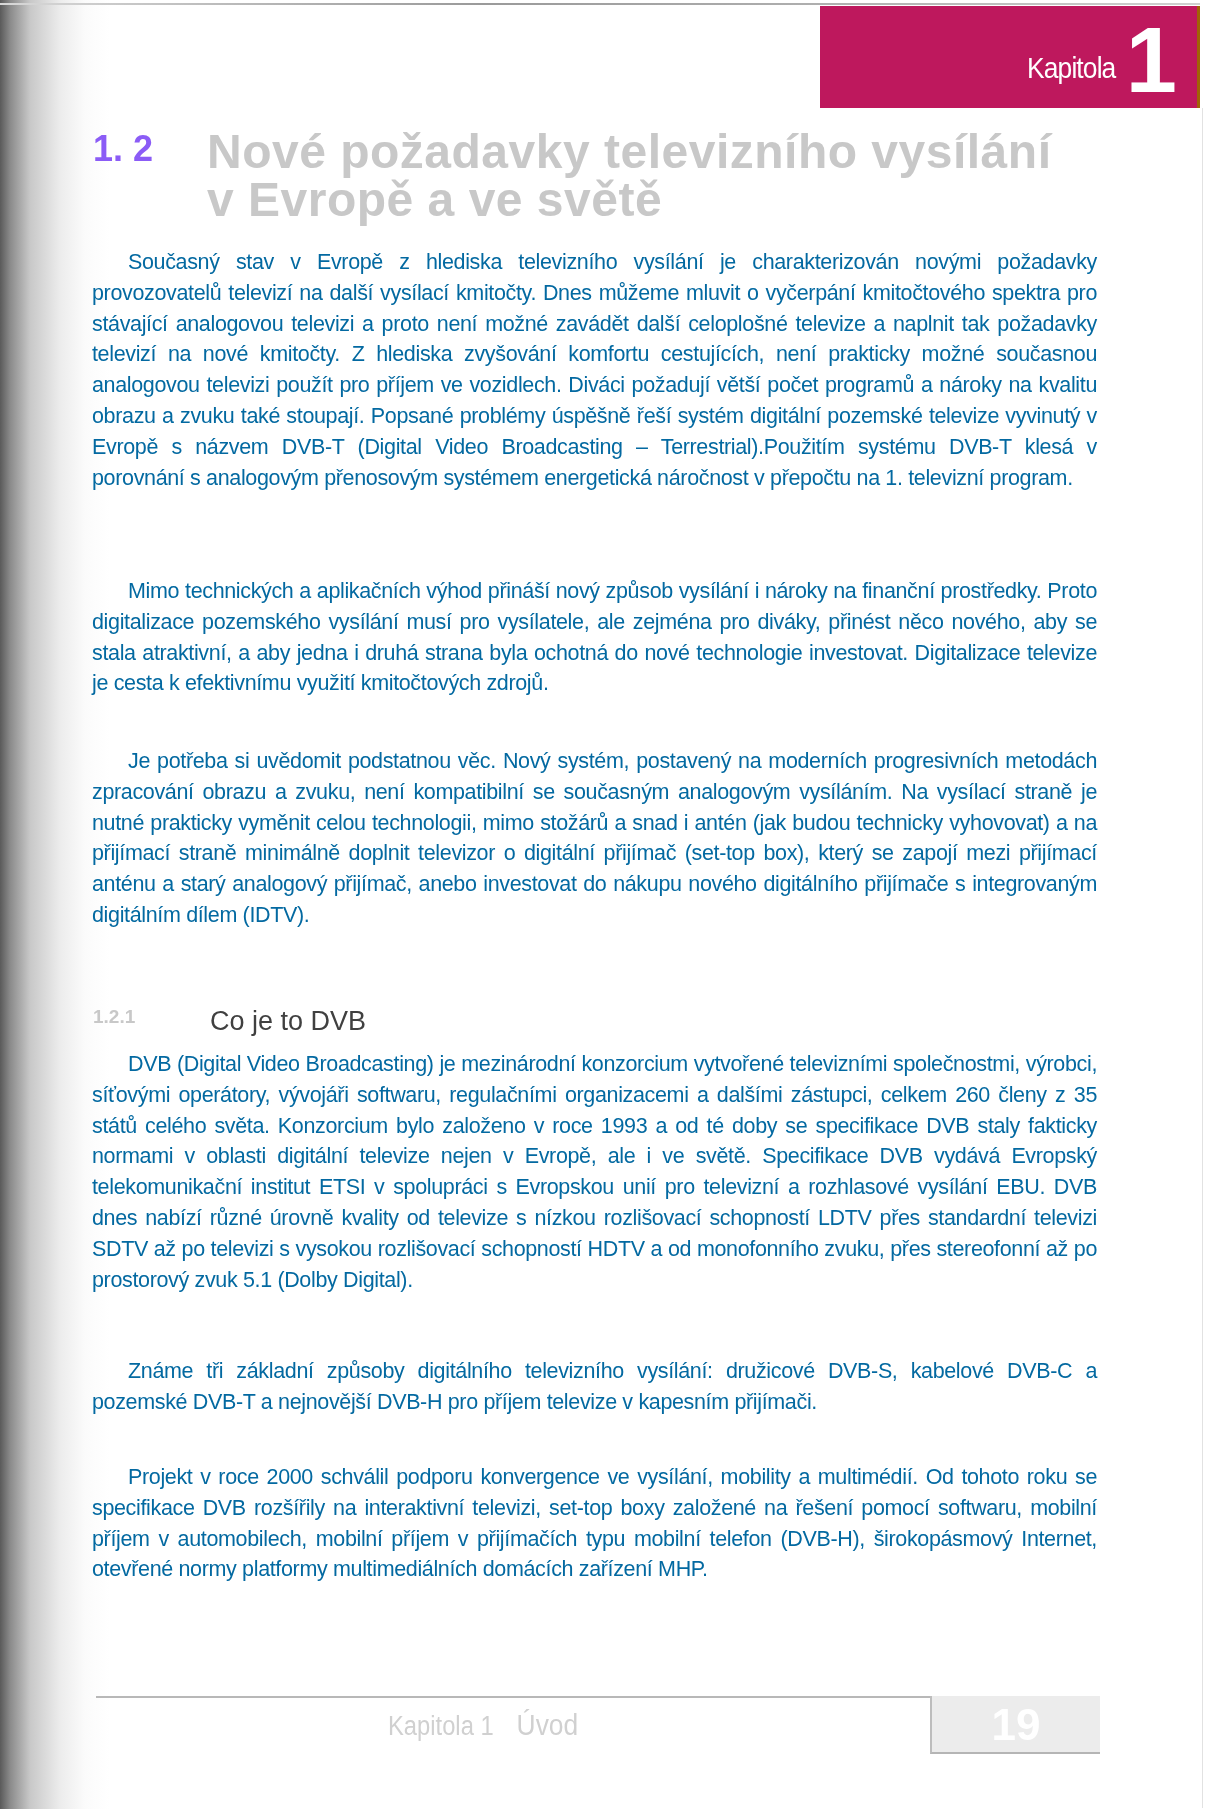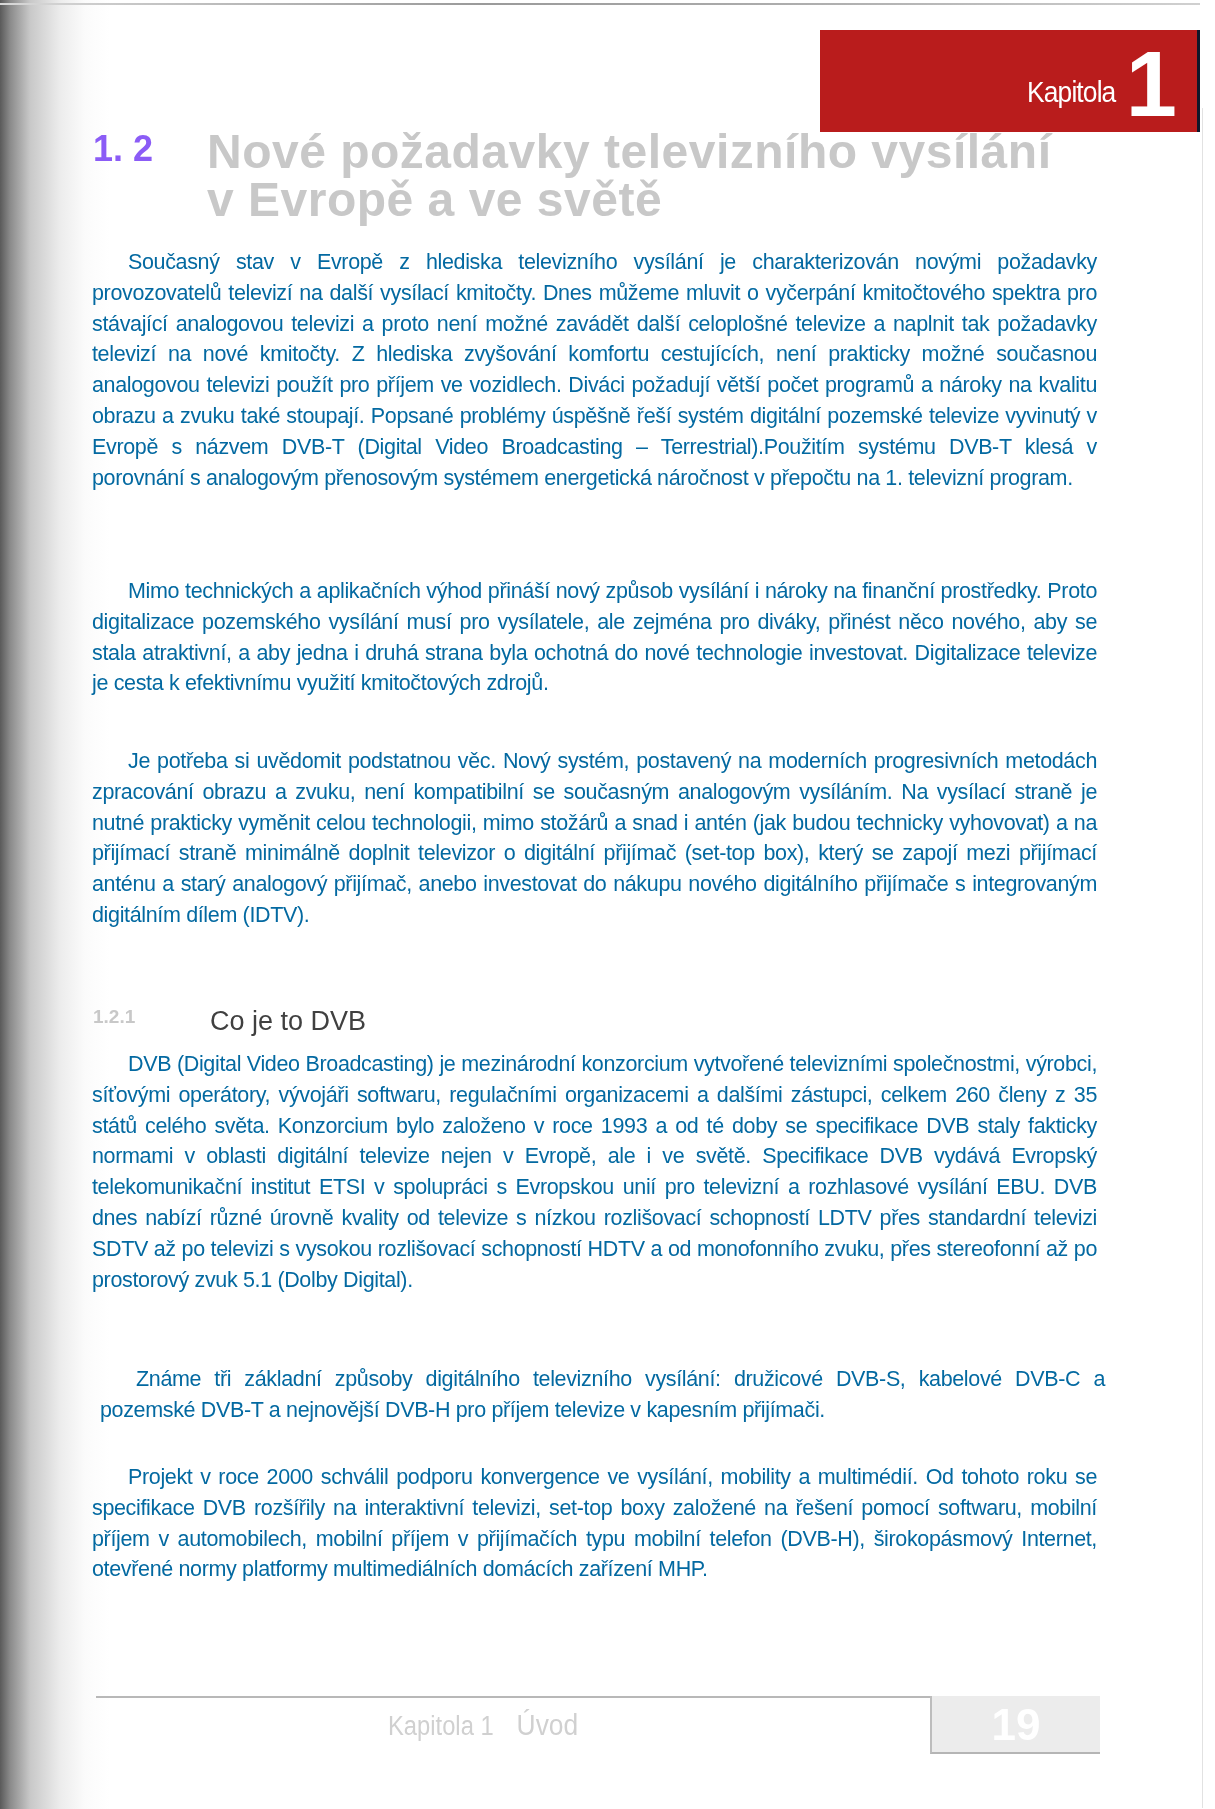--- a/index.html
+++ b/index.html
@@ -7,21 +7,21 @@
     width: 1215px; height: 1809px; position: relative; overflow: hidden;
     background: #ffffff;
     font-family: "Liberation Sans", sans-serif;
   }
   .top-rule { position: absolute; left: 0; top: 3px; width: 1200px; height: 2px; background: linear-gradient(to right, #d8d8d8, #9a9a9a 40%, #b0b0b0 70%, #d0d0d0); }
   .spine { position: absolute; left: 0; top: 0; width: 110px; height: 1809px;
     background: linear-gradient(to right, #5a5a5a 0px, #8a8a8a 10px, #c8c8c8 30px, #ececec 60px, #fbfbfb 85px, #ffffff 110px); }
   .right-line { position: absolute; left: 1202px; top: 108px; width: 1px; height: 1700px; background: #e2e2e2; }
 
   .chapter-box { position: absolute; left: 820px; top: 6px; width: 380px; height: 102px;
-    background: #b91c1c; border-right: 3px solid #0f172a; box-sizing: border-box; margin-top: 24px; }
+    background: #be185d; border-right: 3px solid #a16207; box-sizing: border-box; }
   .chapter-label { position: absolute; right: 82px; top: 45px; color: #ffffff; font-size: 30px; letter-spacing: -1px; transform: scaleX(0.88); transform-origin: right; }
   .chapter-num { position: absolute; right: 20px; top: 8px; color: #ffffff; font-size: 92px; font-weight: bold; line-height: 92px; }
 
   .h1-num { position: absolute; left: 93px; top: 128px; color: #8b5cf6; font-size: 36px; font-weight: bold; }
   .h1-title { position: absolute; left: 207px; top: 128px; color: #c8c8c8; font-size: 48px; font-weight: bold; line-height: 48px; letter-spacing: 0.5px; }
   .h1-title span { display: block; }
 
   .h2-num { position: absolute; left: 93px; top: 1006px; color: #c8c8c8; font-size: 19px; font-weight: bold; }
   .h2-title { position: absolute; left: 210px; top: 1006px; color: #404040; font-size: 27px; }
 
@@ -61,21 +61,21 @@
 </div>
 
 <p class="para" id="p1" style="margin:0">Současný stav v Evropě z hlediska televizního vysílání je charakterizován novými požadavky provozovatelů televizí na další vysílací kmitočty. Dnes můžeme mluvit o vyčerpání kmitočtového spektra pro stávající analogovou televizi a proto není možné zavádět další celoplošné televize a naplnit tak požadavky televizí na nové kmitočty. Z hlediska zvyšování komfortu cestujících, není prakticky možné současnou analogovou televizi použít pro příjem ve vozidlech. Diváci požadují větší počet programů a nároky na kvalitu obrazu a zvuku také stoupají. Popsané problémy úspěšně řeší systém digitální pozemské televize vyvinutý v Evropě s názvem DVB-T (Digital Video Broadcasting – Terrestrial).Použitím systému DVB-T klesá v porovnání s analogovým přenosovým systémem energetická náročnost v přepočtu na 1. televizní program.</p>
 <p class="para" id="p2" style="margin:0">Mimo technických a aplikačních výhod přináší nový způsob vysílání i nároky na finanční prostředky. Proto digitalizace pozemského vysílání musí pro vysílatele, ale zejména pro diváky, přinést něco nového, aby se stala atraktivní, a aby jedna i druhá strana byla ochotná do nové technologie investovat. Digitalizace televize je cesta k efektivnímu využití kmitočtových zdrojů.</p>
 <p class="para" id="p3" style="margin:0">Je potřeba si uvědomit podstatnou věc. Nový systém, postavený na moderních progresivních metodách zpracování obrazu a zvuku, není kompatibilní se současným analogovým vysíláním. Na vysílací straně je nutné prakticky vyměnit celou technologii, mimo stožárů a snad i antén (jak budou technicky vyhovovat) a na přijímací straně minimálně doplnit televizor o digitální přijímač (set-top box), který se zapojí mezi přijímací anténu a starý analogový přijímač, anebo investovat do nákupu nového digitálního přijímače s integrovaným digitálním dílem (IDTV).</p>
 
 <div class="h2-num">1.2.1</div>
 <div class="h2-title">Co je to DVB</div>
 
 <p class="para" id="p4" style="margin:0">DVB (Digital Video Broadcasting) je mezinárodní konzorcium vytvořené televizními společnostmi, výrobci, síťovými operátory, vývojáři softwaru, regulačními organizacemi a dalšími zástupci, celkem 260 členy z 35 států celého světa. Konzorcium bylo založeno v roce 1993 a od té doby se specifikace DVB staly fakticky normami v oblasti digitální televize nejen v Evropě, ale i ve světě. Specifikace DVB vydává Evropský telekomunikační institut ETSI v spolupráci s Evropskou unií pro televizní a rozhlasové vysílání EBU. DVB dnes nabízí různé úrovně kvality od televize s nízkou rozlišovací schopností LDTV přes standardní televizi SDTV až po televizi s vysokou rozlišovací schopností HDTV a od monofonního zvuku, přes stereofonní až po prostorový zvuk 5.1 (Dolby Digital).</p>
-<p class="para" id="p5" style="margin:8px">Známe tři základní způsoby digitálního televizního vysílání: družicové DVB-S, kabelové DVB-C a pozemské DVB-T a nejnovější DVB-H pro příjem televize v kapesním přijímači.</p>
+<p class="para" id="p5" style="margin:0">Známe tři základní způsoby digitálního televizního vysílání: družicové DVB-S, kabelové DVB-C a pozemské DVB-T a nejnovější DVB-H pro příjem televize v kapesním přijímači.</p>
 <p class="para" id="p6" style="margin:0">Projekt v roce 2000 schválil podporu konvergence ve vysílání, mobility a multimédií. Od tohoto roku se specifikace DVB rozšířily na interaktivní televizi, set-top boxy založené na řešení pomocí softwaru, mobilní příjem v automobilech, mobilní příjem v přijímačích typu mobilní telefon (DVB-H), širokopásmový Internet, otevřené normy platformy multimediálních domácích zařízení MHP.</p>
 
 <div class="footer-rule"></div>
 <div class="footer-text">
   <span>Kapitola 1</span><span class="sep"></span><span class="title">Úvod</span>
 </div>
 <div class="page-box">
   <span class="page-num">19</span>
 </div>
 

